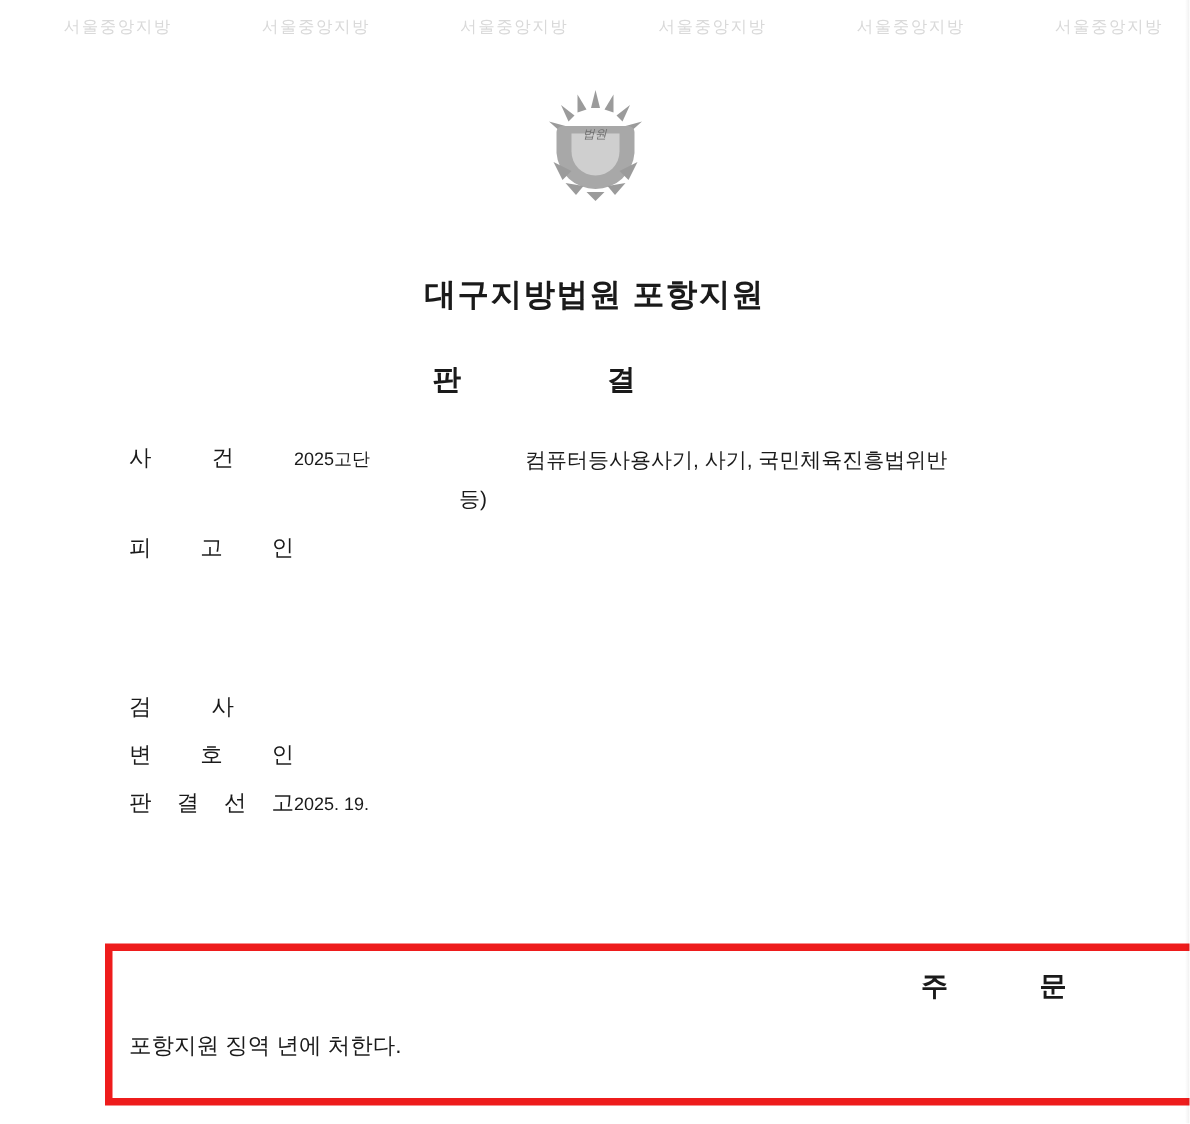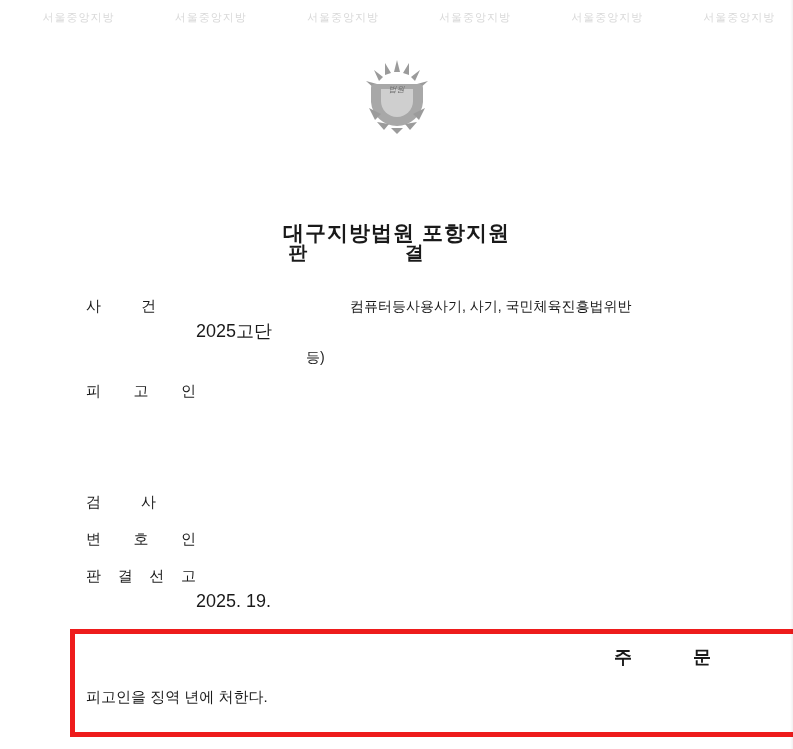--- a/index.html
+++ b/index.html
@@ -69,21 +69,20 @@
   .court-name {
     position: absolute;
     top: 182px;
     left: 0;
     width: 793px;
     text-align: center;
     font-size: 21px;
     font-weight: bold;
     letter-spacing: 1px;
     font-family: "Liberation Sans", sans-serif;
-    margin-top: 37px;
   }
   .doc-title {
     position: absolute;
     top: 240px;
     left: 0;
     width: 712px;
     text-align: center;
     font-size: 19px;
     font-weight: bold;
     font-family: "Liberation Sans", sans-serif;
@@ -114,22 +113,21 @@
     justify-content: space-between;
     font-family: "Liberation Sans", sans-serif;
     letter-spacing: 0;
   }
   .meta-label span { display: inline-block; }
   .meta-label.tight { letter-spacing: 0; }
   .meta-value {
     flex: 0 0 110px;
     width: 110px;
     font-family: "Liberation Sans", sans-serif;
-    font-size: 18px;
-    margin-top: 25px;
+    font-size: 12px;
   }
   .meta-extra {
     flex: 1;
     font-family: "Liberation Sans", sans-serif;
     font-size: 14px;
     white-space: nowrap;
     margin-left: 44px;
   }
   .meta-cont {
     margin: -4px 0 14px 220px;
@@ -279,15 +277,15 @@
     <div class="meta-extra"></div>
   </div>
 
 </div>
 
 <div class="order-frame" style="border-color: rgb(238, 28, 28);"></div>
 <div class="order-heading">
   <span class="ch">주</span>
   <span class="ch">문</span>
 </div>
-<div class="order-text">피고인을 징역  년에 처한다.</div>
+<div class="order-text">포항지원 징역  년에 처한다.</div>
 
 <div class="page-edge"></div>
 
 </body></html>

